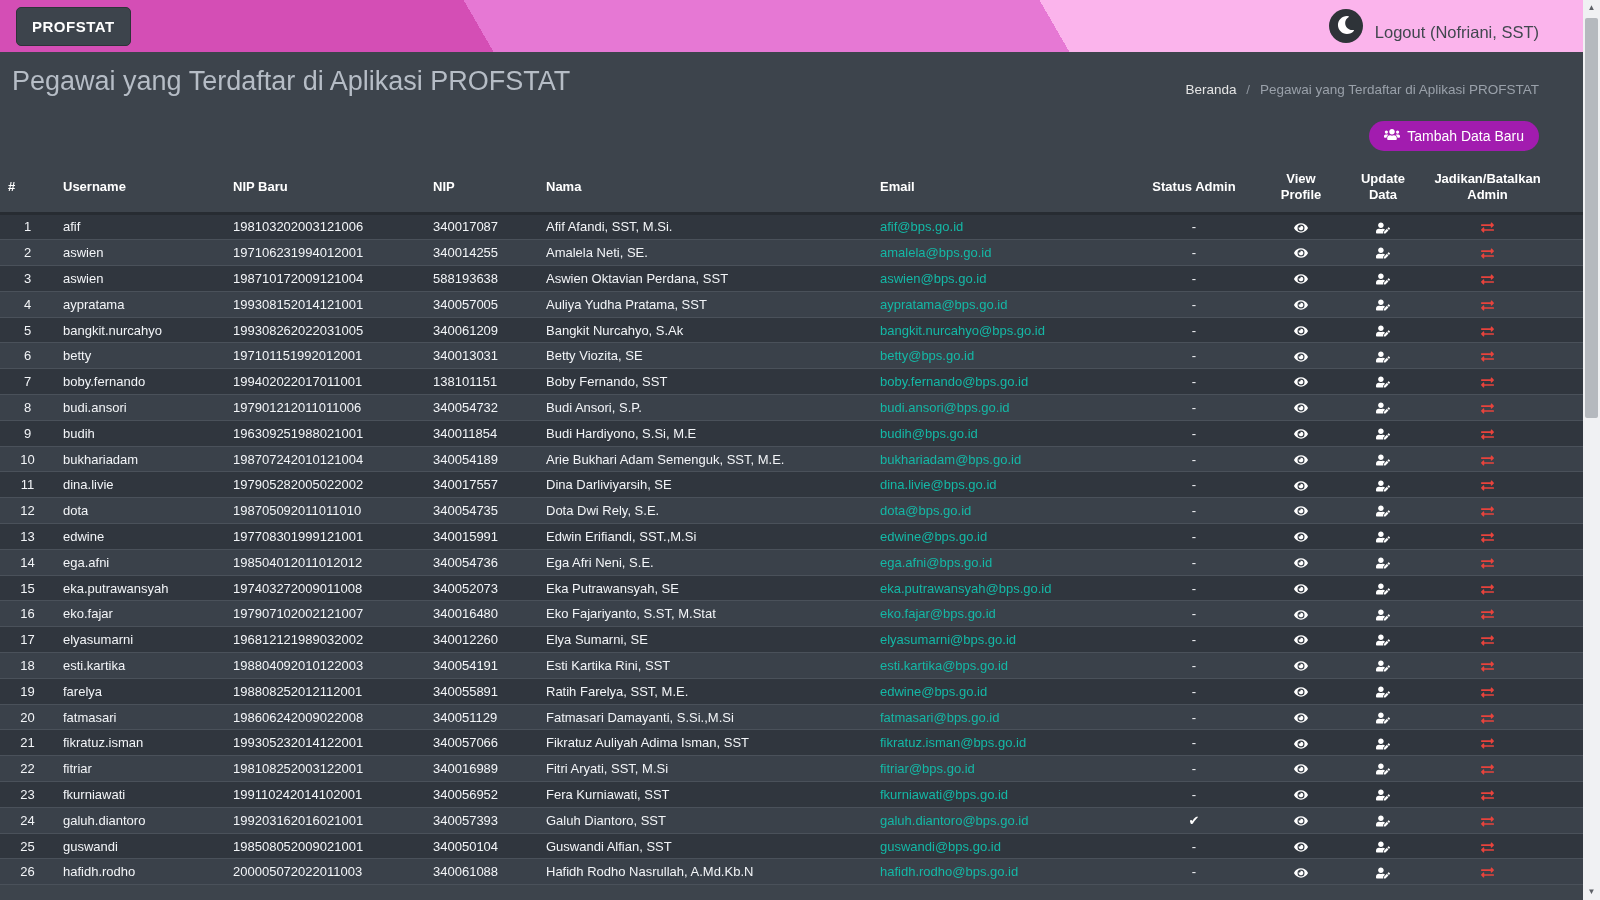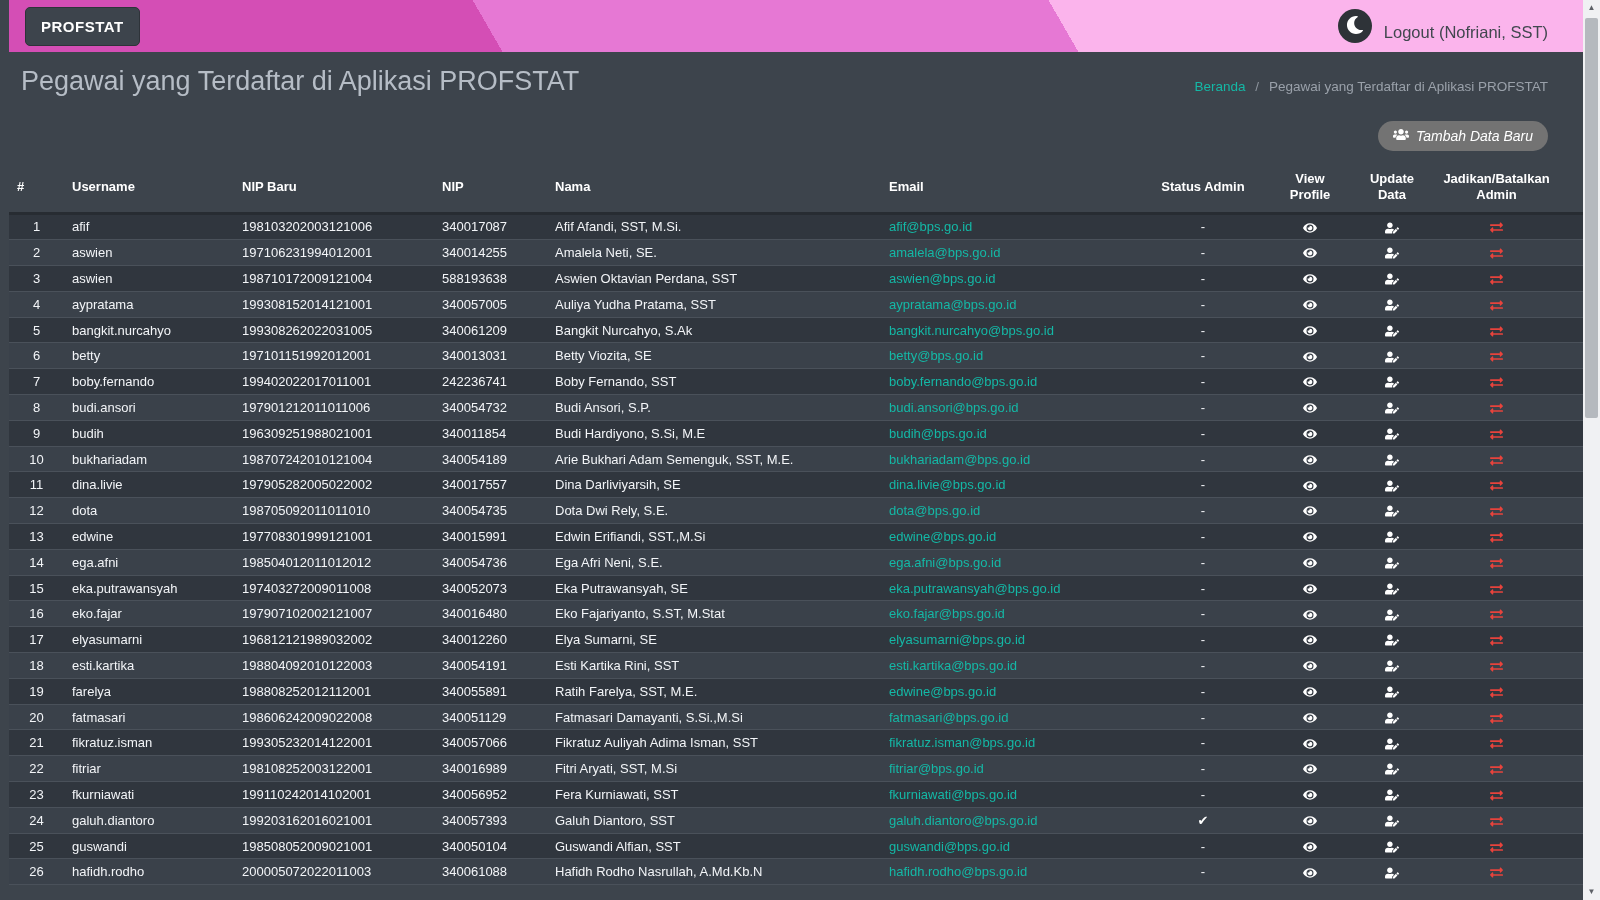--- a/index.html
+++ b/index.html
@@ -1,43 +1,43 @@
 <!DOCTYPE html>
 <html><head>
 <meta charset="utf-8">
 <style>
   html,body{margin:0;padding:0;width:1600px;height:900px;overflow:hidden;
     font-family:"Liberation Sans","DejaVu Sans",sans-serif;background:#3d444c;}
   .screen{position:relative;width:1600px;height:900px;background:#3d444c;overflow:hidden;}
-  .content{position:absolute;left:9px;top:0;width:1583px;height:900px;overflow:hidden;}
+  .content{position:absolute;left:0;top:0;width:1583px;height:900px;overflow:hidden;}
 
   
   .topbar{position:relative;height:52px;
     background:linear-gradient(60deg,#d44eb5 0 30.6%,#e678d4 30.6% 66.3%,#fbb4ec 66.3% 100%);}
   .brand-btn{position:absolute;left:16px;top:7px;background:#3d444c;color:#fff;
     border:1px solid #2e3339;border-radius:5px;padding:10px 15px;font-size:15px;
     font-weight:bold;letter-spacing:.5px;cursor:pointer;}
   .topbar-right{position:absolute;right:44px;top:0;height:52px;display:flex;align-items:center;gap:12px;}
   .moon-btn{width:34px;height:34px;border-radius:50%;background:#2e3338;display:flex;
     align-items:center;justify-content:center;cursor:pointer;border:none;}
   .moon-btn svg{width:18px;height:18px;fill:#fff;}
   .logout-link{color:#41474f;font-size:16.5px;text-decoration:none;cursor:pointer;margin-top:12px;}
 
   
-  .title-row{display:flex;justify-content:space-between;align-items:center;padding:13px 44px 0 12px;}
+  .title-row{display:flex;justify-content:space-between;align-items:flex-end;padding:13px 44px 0 12px;}
   .page-title{font-size:27px;font-weight:400;color:#b6bdc6;line-height:32px;}
   .breadcrumb{font-size:13.5px;margin-top:10px;white-space:nowrap;}
-  .breadcrumb .home{color:#14b8a6;cursor:pointer;}
+  .breadcrumb .home{color:#e5e5e5;cursor:pointer;}
   .breadcrumb .sep{color:#8d949d;margin:0 6px;}
   .breadcrumb .current{color:#9aa1aa;}
 
   .actions-row{text-align:right;margin:24px 44px 12px 0;}
-  .add-btn{background:#737373;color:#fff;border:none;border-radius:16px;padding:7px 15px;
+  .add-btn{background:#a21caf;color:#fff;border:none;border-radius:16px;padding:7px 15px;
     font-size:14px;cursor:pointer;display:inline-flex;align-items:center;gap:7px;
-    font-family:inherit;font-style:italic;}
+    font-family:inherit;}
   .add-btn svg{width:16px;height:13px;fill:#fff;}
 
   
   .summary-bar{background:#363c44;color:#f2f4f6;font-size:13px;padding:4px 8px;margin-top:6px;}
   .summary-bar b{color:#fff;}
 
   
   table{width:100%;border-collapse:collapse;table-layout:fixed;font-size:13px;}
   col.c-no{width:55px}col.c-user{width:170px}col.c-nipbaru{width:200px}col.c-nip{width:113px}
   col.c-nama{width:334px}col.c-email{width:256px}col.c-status{width:132px}
@@ -354,21 +354,21 @@
                   </svg>
         </span>
       </button>
     </td>
   </tr>
 
   <tr>
     <td class="center">7</td>
     <td>boby.fernando</td>
     <td>199402022017011001</td>
-    <td>242236741</td>
+    <td>138101151</td>
     <td>Boby Fernando, SST</td>
     <td class="email">boby.fernando@bps.go.id</td>
     <td class="center">-</td>
     <td class="center">
       <button class="icon-btn" title="">
         <span>
           <svg viewBox="0 0 576 512">
                     <path d="M572.52 241.4C518.29 135.59 410.93 64 288 64S57.68 135.64 3.48 241.41a32.35 32.35 0 0 0 0 29.19C57.71 376.41 165.07 448 288 448s230.32-71.64 284.52-177.41a32.35 32.35 0 0 0 0-29.19zM288 400a144 144 0 1 1 144-144 143.93 143.93 0 0 1-144 144zm0-240a95.31 95.31 0 0 0-25.31 3.43 48 48 0 0 1-66.29 66.29A95.78 95.78 0 1 0 288 160z"></path>
                   </svg>
         </span>

